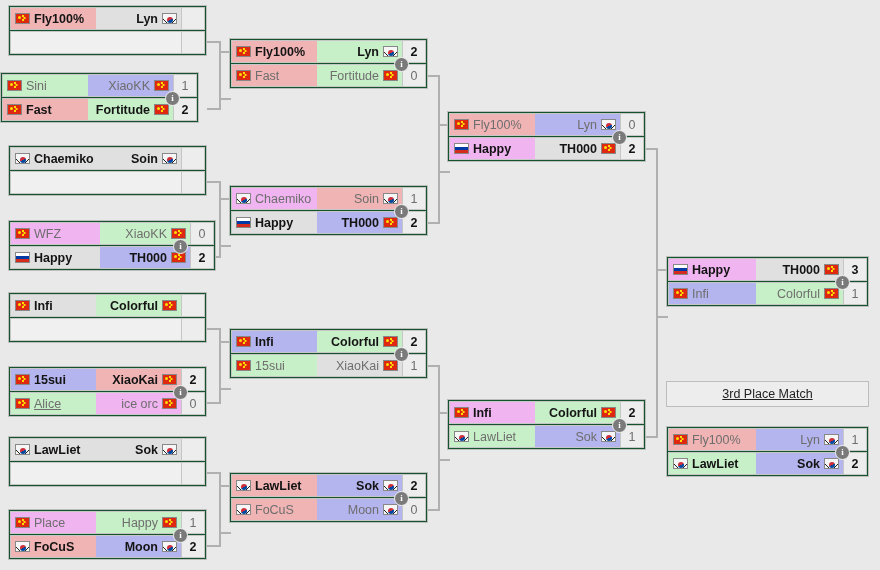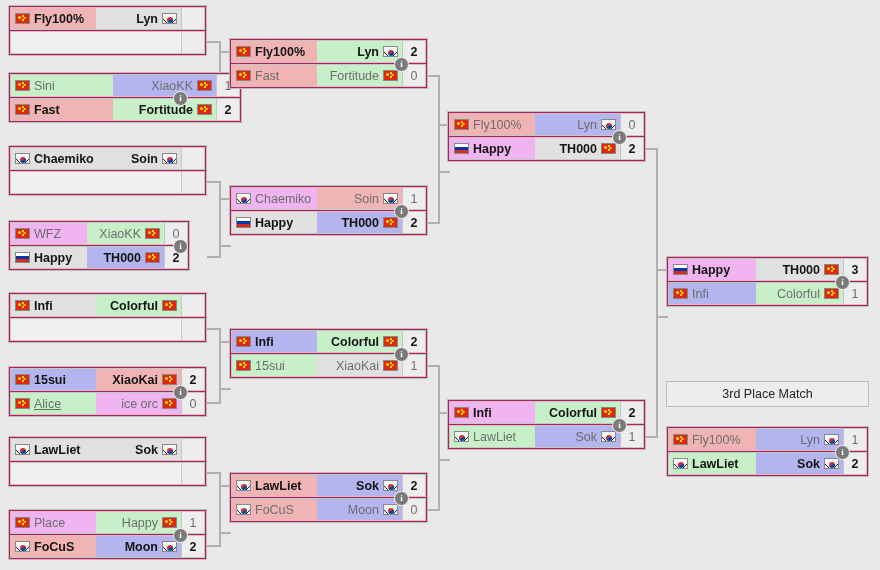--- a/index.html
+++ b/index.html
@@ -17,21 +17,21 @@
   
   .conn{position:absolute;background:#b0b0b0;}
   .conn.h{height:2px;}
   .conn.v{width:2px;}
 
   
   .match{
     position:absolute;
     box-sizing:border-box;
     border:1px solid #bdbdbd;
-    background:#be185d;
+    background:#14532d;
     padding:1px;
     z-index:4;
   }
   .row{
     display:flex;
     height:23px;
     box-sizing:border-box;
     align-items:stretch;
     border:1px solid #c6c6c6;
   }
@@ -115,20 +115,21 @@
   
   .thirdlabel{
     position:absolute;
     box-sizing:border-box;
     border:1px solid #bdbdbd;
     background:#ededed;
     height:26px;
     display:flex;align-items:center;justify-content:center;
     font-size:12.5px;color:#222;
     z-index:4;
+    text-decoration:underline;
   }
   
   .empty .left,.empty .right{background:#f0f0f0;}
   .empty .score{background:#ededed;}
 </style>
 </head>
 <body>
 
 <div id="bracket">
     <div class="conn h" style="left: 207px; top: 41px; width: 14px; background: rgb(176, 176, 176);"></div>
@@ -184,21 +185,21 @@
           <span class="flag " style="visibility: hidden;"></span>
           <span></span>
         </div>
         <div class="right " style="background: rgb(240, 240, 240);">
           <span></span>
           <span class="flag " style="visibility: hidden;"></span>
         </div>
         <div class="score " style="flex-basis: 22px;"></div>
       </div>
     </div>
-    <div class="match" style="left: 8px; top: 72px; width: 234px;">
+    <div class="match" style="left: 0; top: 72px; width: 199px;">
       <div class="row">
         <div class="left lose" style="background: rgb(200, 240, 200);">
           <span class="flag cn"></span>
           <span>Sini</span>
         </div>
         <div class="right lose" style="background: rgb(180, 180, 238);">
           <span>XiaoKK</span>
           <span class="flag cn"></span>
         </div>
         <div class="score lose" style="flex-basis: 22px;">1</div>
@@ -233,21 +234,21 @@
           <span class="flag " style="visibility: hidden;"></span>
           <span></span>
         </div>
         <div class="right " style="background: rgb(240, 240, 240);">
           <span></span>
           <span class="flag " style="visibility: hidden;"></span>
         </div>
         <div class="score " style="flex-basis: 22px;"></div>
       </div>
     </div>
-    <div class="match" style="left: 8px; top: 220px; width: 182px;">
+    <div class="match" style="left: 8px; top: 220px; width: 208px;">
       <div class="row">
         <div class="left lose" style="background: rgb(240, 180, 240);">
           <span class="flag cn"></span>
           <span>WFZ</span>
         </div>
         <div class="right lose" style="background: rgb(200, 240, 200);">
           <span>XiaoKK</span>
           <span class="flag cn"></span>
         </div>
         <div class="score lose" style="flex-basis: 22px;">0</div>

